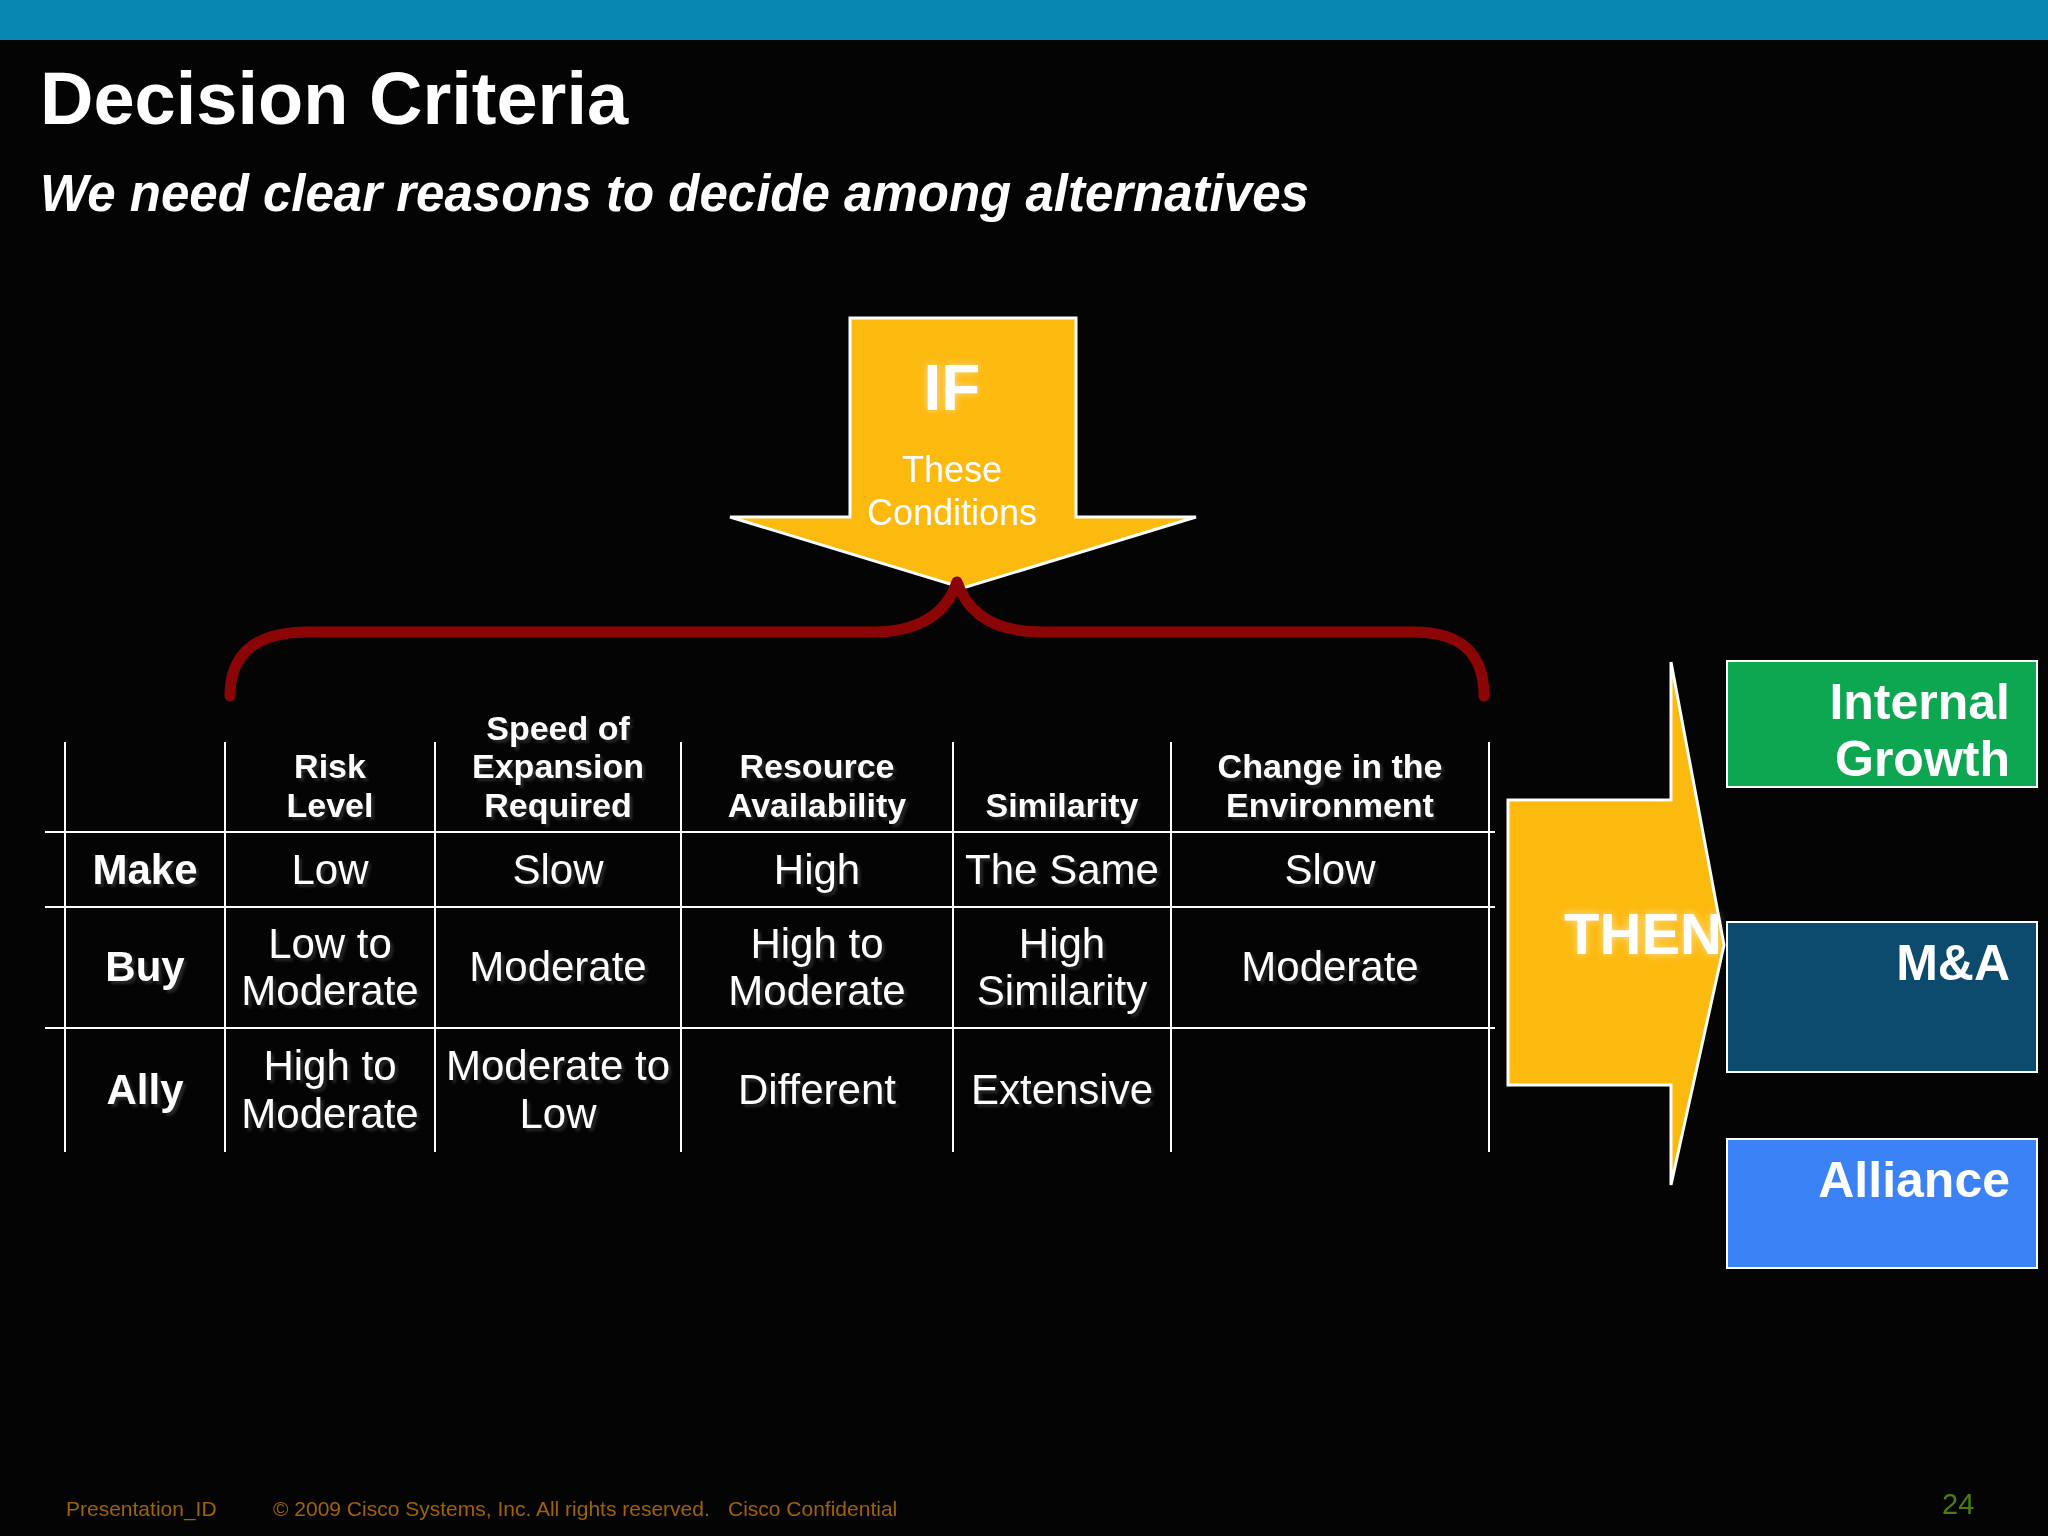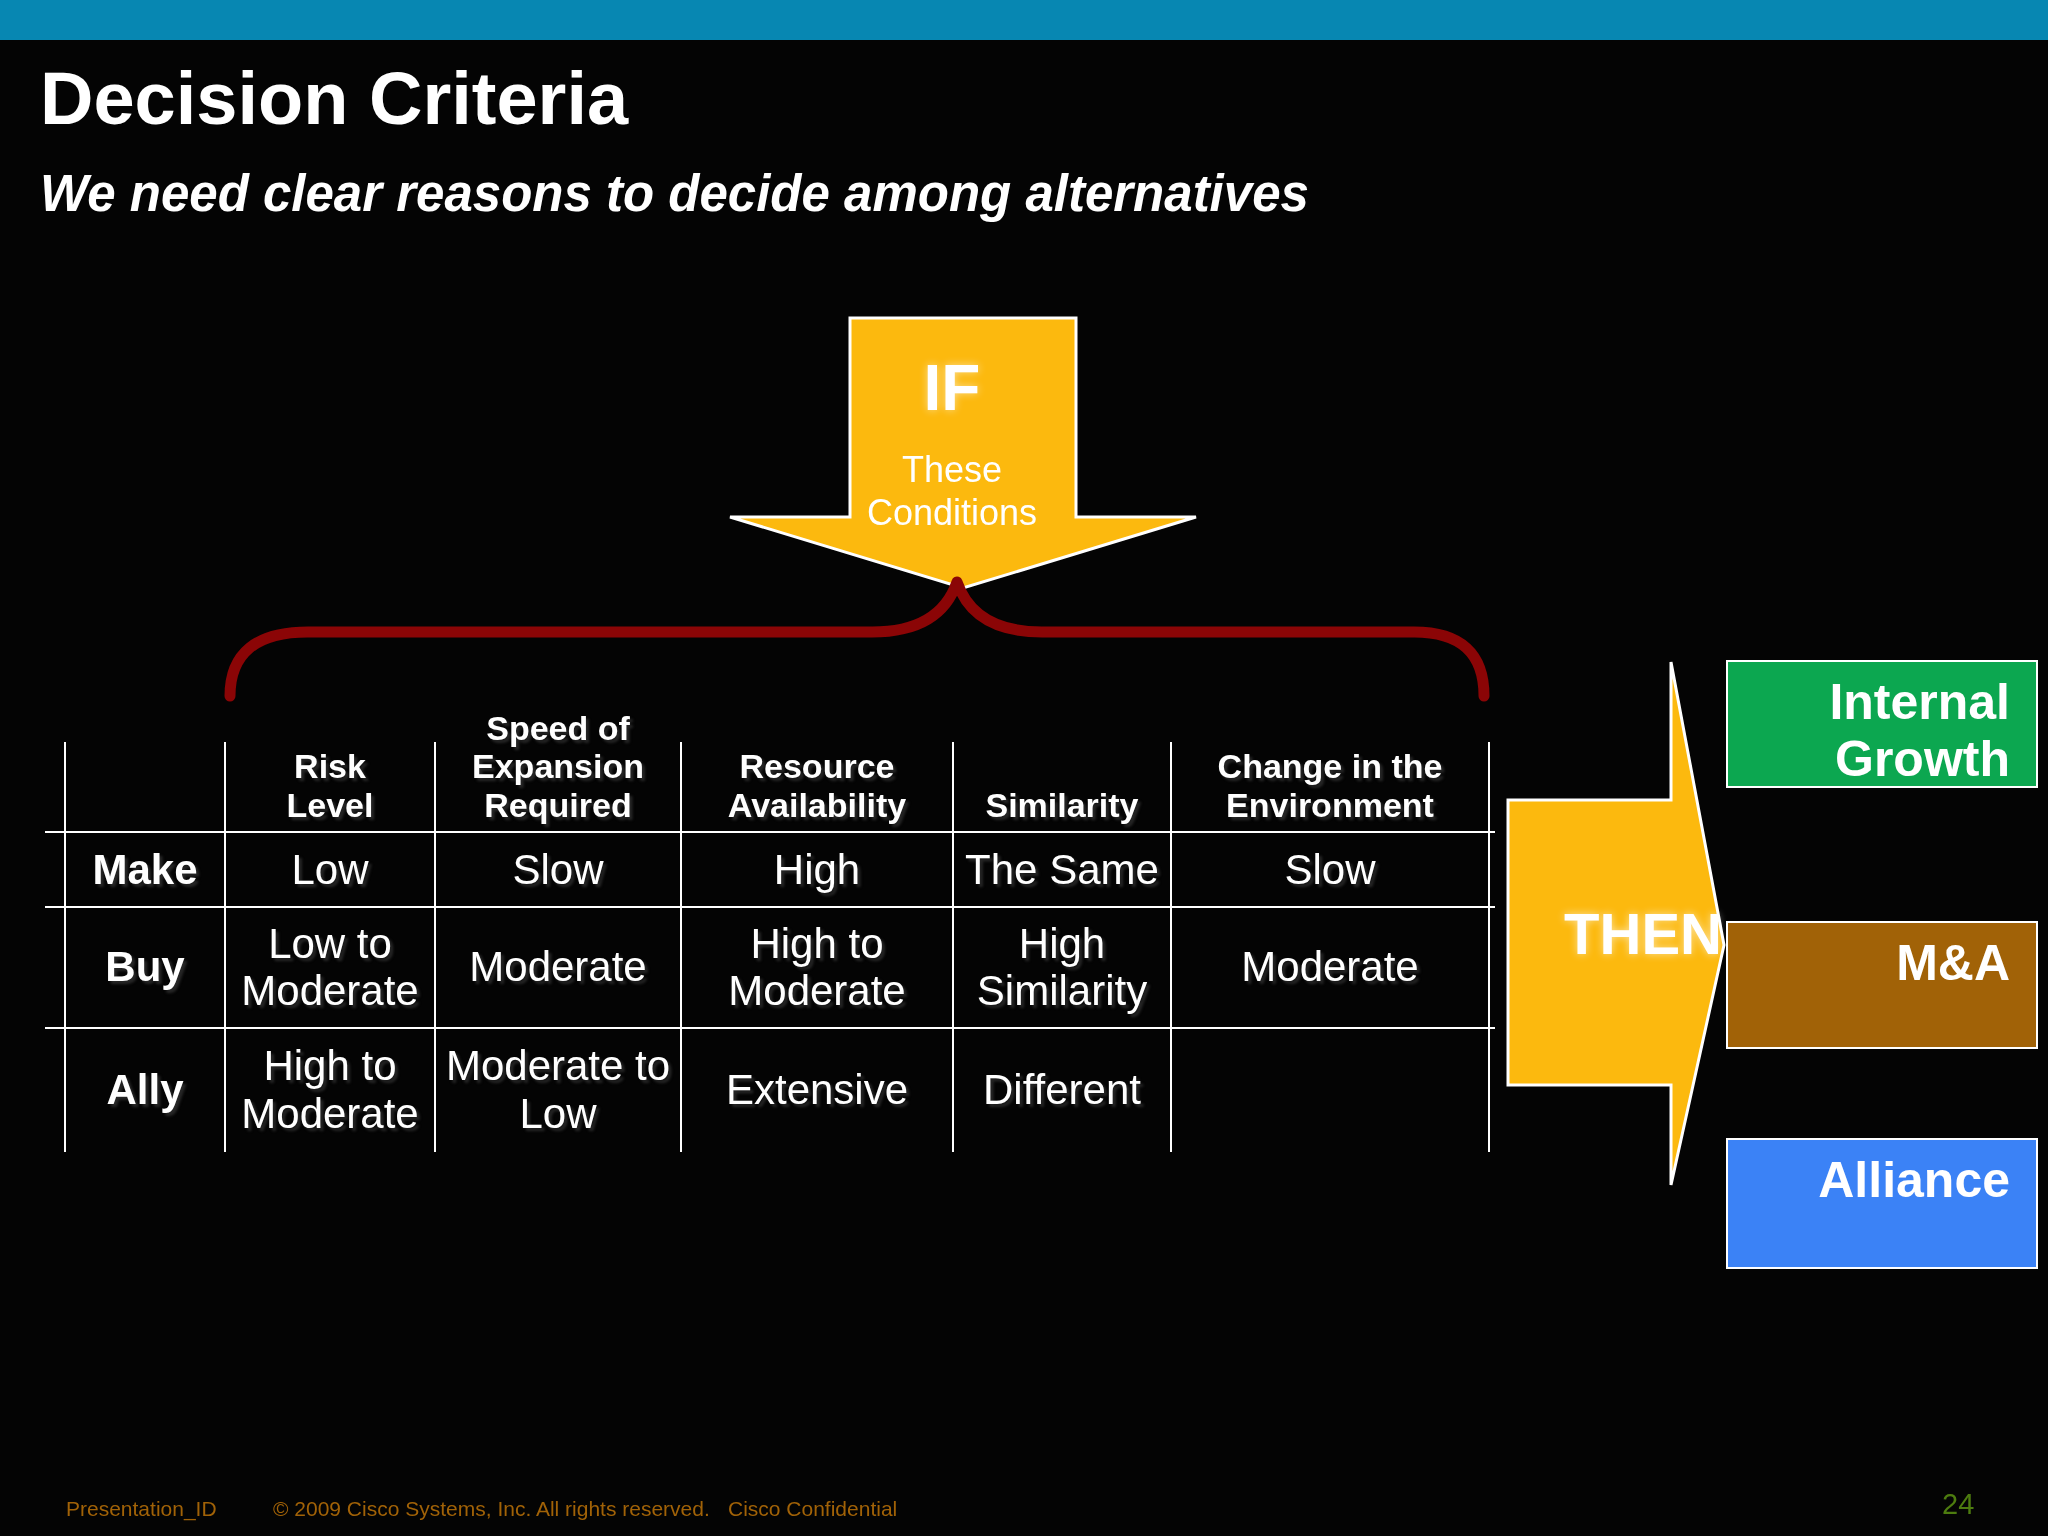--- a/index.html
+++ b/index.html
@@ -65,21 +65,21 @@
 
   
   .outcome {
     position:absolute; left:1726px; width:312px;
     box-sizing:border-box; border:2px solid #fff;
     text-align:right; white-space:pre-line;
     font-size:50px; font-weight:bold; line-height:1.13;
     padding:12px 26px 0 0;
   }
   .outcome.green   { top:660px; height:128px; background:#0CA750; }
-  .outcome.blue    { top:921px; height:128px; background:#a16207; }
+  .outcome.blue    { top:921px; height:152px; background:#0c4a6e; }
   .outcome.amber   { top:1138px; height:131px; background:#3b82f6; }
 
   
   .footer-item { position:absolute; top:1497px; font-size:21px; color:#a16207; }
   .f-presid { left:66px; }
   .f-copy   { left:273px; }
   .f-conf   { left:728px; }
   .page-num { position:absolute; left:1942px; top:1488px; font-size:29px; color:#4d7c0f; }
 </style>
 </head>
@@ -146,22 +146,22 @@
 Moderate</div>
     <div class="tcell tval">High
 Similarity</div>
     <div class="tcell tval">Moderate</div>
 
     <div class="tcell tlabel">Ally</div>
     <div class="tcell tval">High to
 Moderate</div>
     <div class="tcell tval">Moderate  to
 Low</div>
+    <div class="tcell tval">Different</div>
     <div class="tcell tval">Extensive</div>
-    <div class="tcell tval">Different</div>
   </div>
 
   <div class="then-arrow">
     <svg width="222" height="527" viewBox="0 0 222 527">
       <polygon points="2,140 165,140 165,2 218,285 165,525 165,425 2,425" fill="#FCB90E" stroke="#fff" stroke-width="3" stroke-linejoin="miter"></polygon>
     </svg>
     <div class="then-label">THEN</div>
   </div>
 
   <div class="outcome green">Internal

